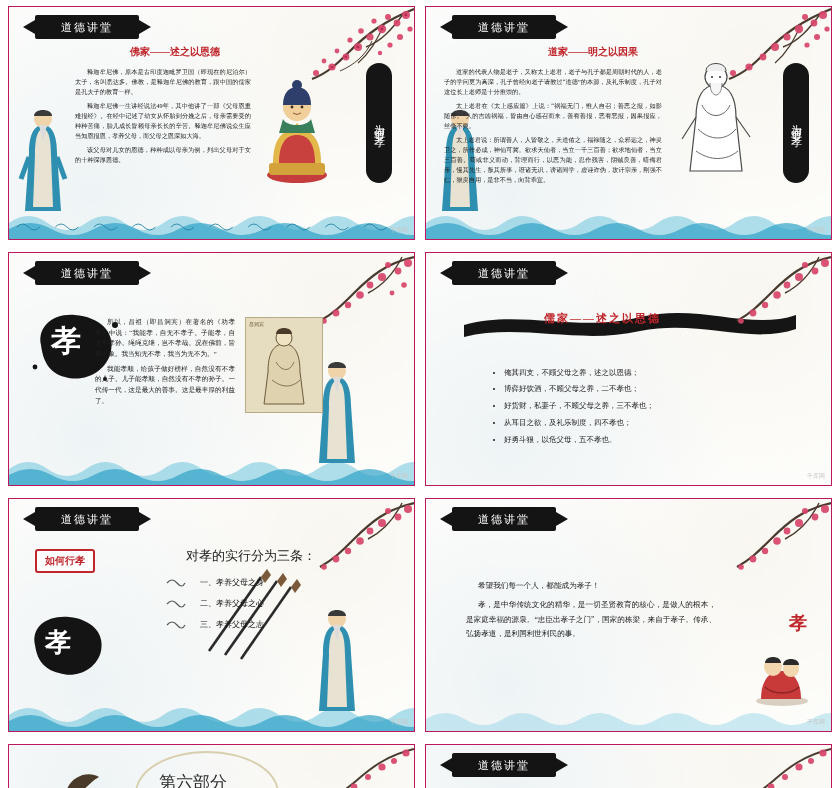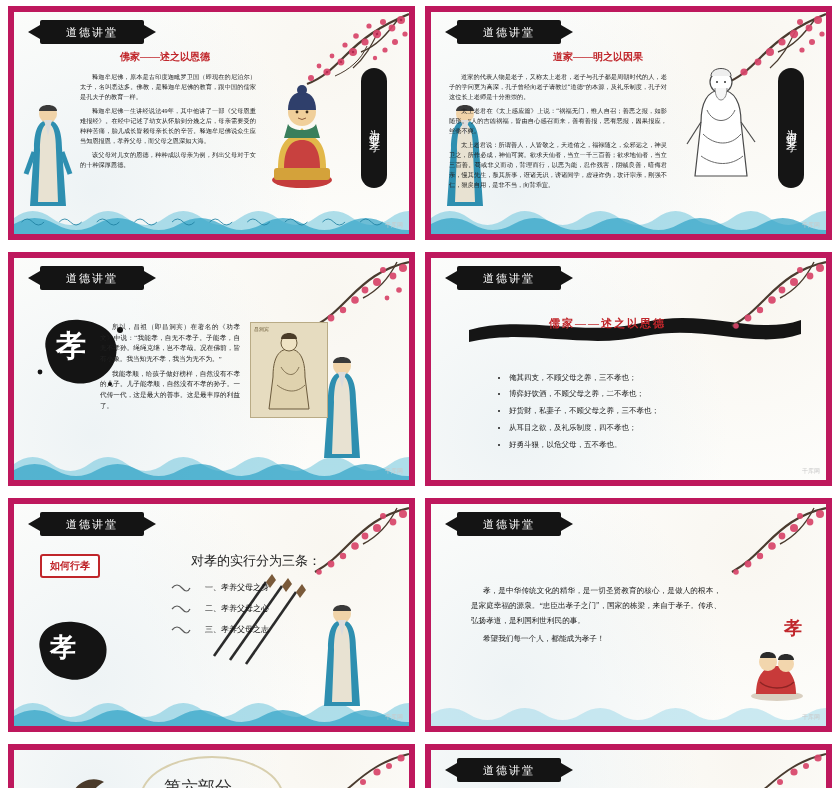--- a/index.html
+++ b/index.html
@@ -1,18 +1,18 @@
 <!DOCTYPE html>
 <html><head>
 <meta charset="utf-8">
 <style>
   html,body{margin:0;padding:0;background:#ffffff;}
   body{width:840px;height:788px;font-family:"Liberation Sans",sans-serif;overflow:hidden;}
   .deck{display:grid;grid-template-columns:1fr 1fr;grid-auto-rows:234px;gap:12px 10px;padding:6px 8px;box-sizing:border-box;}
-  .slide{position:relative;background:#fdfdfb;border:6px solid #be185d;overflow:hidden;box-sizing:border-box;}
+  .slide{position:relative;background:#fdfdfb;border:1px solid #be185d;overflow:hidden;box-sizing:border-box;}
   
   .slide::after{content:"";position:absolute;inset:0;background:
      radial-gradient(circle at 20% 80%, rgba(225,235,240,.55), rgba(255,255,255,0) 60%),
      radial-gradient(circle at 80% 20%, rgba(245,240,230,.5), rgba(255,255,255,0) 55%);
      pointer-events:none;}
   
   .banner{position:absolute;left:26px;top:8px;width:104px;height:24px;background:#141414;border-radius:2px;
           display:flex;align-items:center;justify-content:center;z-index:6;}
   .banner span{color:#fff;font-size:11px;letter-spacing:2px;font-family:"Liberation Serif",serif;}
   .banner::before{content:"";position:absolute;left:-12px;top:5px;width:12px;height:14px;background:#141414;
@@ -87,21 +87,21 @@
       </g>
       <g fill="#a81f46" opacity=".8">
         <circle cx="152" cy="8" r="1.3"></circle>
           <circle cx="128" cy="22" r="1.3"></circle>
           <circle cx="104" cy="40" r="1.3"></circle>
         <circle cx="92" cy="50" r="1.1"></circle>
           <circle cx="78" cy="60" r="1.1"></circle>
       </g>
     </svg>
 
-    <div class="s-title" style="left:106px;top:38px;">佛家——述之以恩德</div>
+    <div class="s-title" style="left:121px;top:38px;">佛家——述之以恩德</div>
 
     <div class="body-cn" style="left:66px;top:60px;width:176px;">
       <p>释迦牟尼佛，原本是古印度迦毗罗卫国（即现在的尼泊尔）太子，名叫悉达多。佛教，是释迦牟尼佛的教育，跟中国的儒家是孔夫子的教育一样。</p>
       <p>释迦牟尼佛一生讲经说法49年，其中他讲了一部《父母恩重难报经》。在经中记述了幼女从怀胎到分娩之后，母亲需要受的种种苦痛，胎儿成长皆赖母亲长长的辛苦。释迦牟尼佛说众生应当知恩报恩，孝养父母，而父母之恩深如大海。</p>
       <p>该父母对儿女的恩德，种种成以母亲为例，列出父母对于女的十种深厚恩德。</p>
     </div>
 
     <svg class="buddha" style="left:248px;top:56px;width:80px;height:120px;" viewBox="0 0 80 120">
       <ellipse cx="40" cy="112" rx="30" ry="8" fill="#c53c3c"></ellipse>
       <rect x="12" y="100" width="56" height="12" rx="3" fill="#d4a23a"></rect>
@@ -299,21 +299,21 @@
           <circle cx="70" cy="68" r="2.8"></circle>
       </g>
     </svg>
 
     <svg class="ink-brush" style="left:34px;top:52px;width:340px;height:34px;" viewBox="0 0 340 34">
       <path d="M4 20 C60 4 120 28 180 12 C240 -2 290 26 336 10 L336 24 C290 40 240 14 180 26 C120 40 60 18 4 32 Z" fill="#151515"></path>
     </svg>
     <div class="red-title" style="left:118px;top:58px;">儒家——述之以恩德</div>
 
     <ul class="bullets" style="left:66px;top:104px;width:300px;padding-left:12px;">
-      <li>俺其四支，不顾父母之养，三不孝也；</li>
+      <li>俺其四支，不顾父母之养，述之以恩德；</li>
       <li>博弈好饮酒，不顾父母之养，二不孝也；</li>
       <li>好货财，私妻子，不顾父母之养，三不孝也；</li>
       <li>从耳目之欲，及礼乐制度，四不孝也；</li>
       <li>好勇斗狠，以危父母，五不孝也。</li>
     </ul>
     <div class="wm">千库网</div>
   </div>
 
   <div class="slide">
     <div class="banner">
@@ -409,22 +409,22 @@
         <circle cx="128" cy="24" r="4"></circle>
           <circle cx="116" cy="32" r="3.4"></circle>
           <circle cx="106" cy="42" r="3.8"></circle>
         <circle cx="94" cy="52" r="3.2"></circle>
           <circle cx="82" cy="60" r="3.4"></circle>
           <circle cx="70" cy="68" r="2.8"></circle>
       </g>
     </svg>
 
     <div class="body-cn" style="left:40px;top:80px;width:250px;font-size:7.6px;line-height:1.95;">
+      <p>希望我们每一个人，都能成为孝子！</p>
       <p>孝，是中华传统文化的精华，是一切圣贤教育的核心，是做人的根本，是家庭幸福的源泉。“忠臣出孝子之门”，国家的栋梁，来自于孝子。传承、弘扬孝道，是利国利世利民的事。</p>
-      <p>希望我们每一个人，都能成为孝子！</p>
     </div>
 
     <div style="position:absolute;right:24px;top:112px;z-index:7;font-family:'Liberation Serif',serif;color:#c0262b;font-size:18px;font-weight:bold;">孝</div>
     <svg style="position:absolute;right:14px;bottom:24px;width:70px;height:60px;z-index:6;" viewBox="0 0 70 60">
       <ellipse cx="35" cy="54" rx="26" ry="5" fill="#d9cfc0"></ellipse>
       <path d="M14 52 C14 34 22 24 34 24 C46 24 54 34 54 52 Z" fill="#c83a3a"></path>
       <circle cx="26" cy="20" r="9" fill="#f2d6ad"></circle>
       <circle cx="44" cy="22" r="8" fill="#f2d6ad"></circle>
       <path d="M18 16 C18 8 34 8 34 16 Z" fill="#2b2b2b"></path>
       <path d="M36 18 C36 10 52 10 52 18 Z" fill="#2b2b2b"></path>

